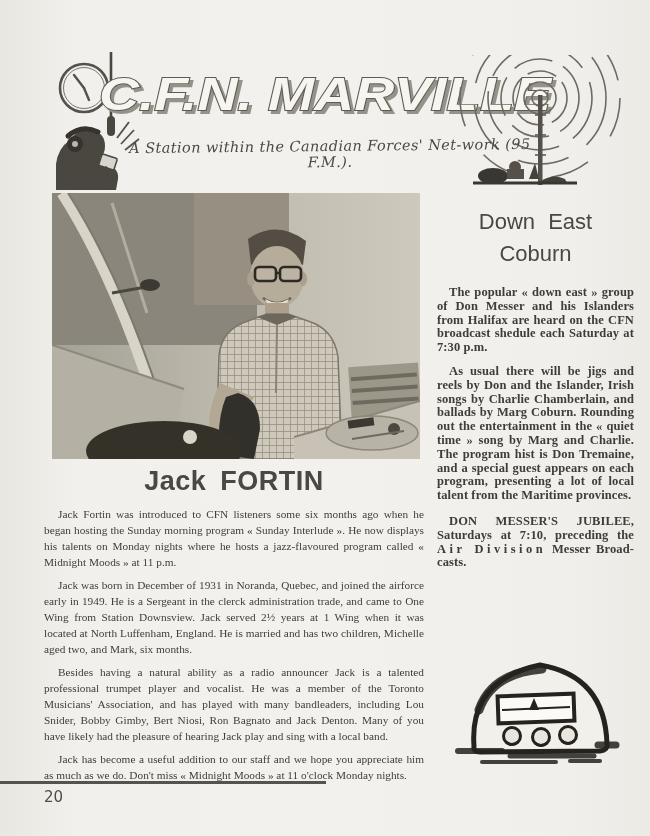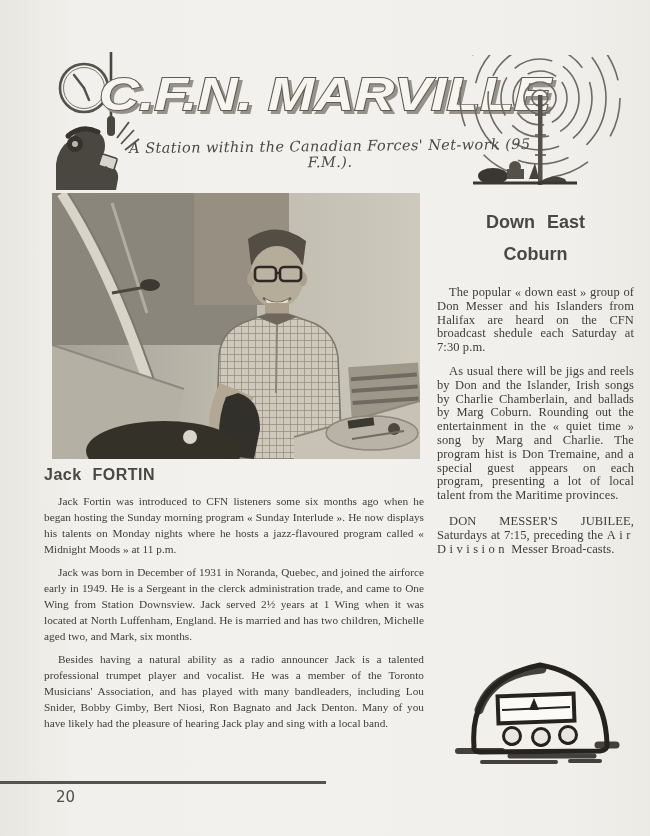--- a/index.html
+++ b/index.html
@@ -20,43 +20,43 @@
     color:#4c4a45;letter-spacing:.4px;transform:rotate(-.6deg);
   }
   .hdr-icon{position:absolute;}
   
   .photo{position:absolute;left:52px;top:193px;width:368px;height:266px;
     box-shadow:0 0 0 1px rgba(120,116,108,.35) inset;}
   
   .article{position:absolute;left:44px;top:466px;width:380px;}
   .article h2{
     margin:0 0 9px 0;font-family:"Liberation Sans",sans-serif;font-weight:700;
-    font-size:16px;color:#4a4843;letter-spacing:.5px;word-spacing:6px;
+    font-size:27px;color:#4a4843;letter-spacing:.5px;word-spacing:6px;text-align:center;
   }
   .article p{
     margin:0 0 7px 0;font-size:11.3px;line-height:16px;text-align:justify;
     text-indent:14px;color:#3f3d39;
   }
   
   .column{position:absolute;left:437px;top:206px;width:197px;}
   .column h2{
     margin:0 0 16px 0;text-align:center;font-family:"Liberation Sans",sans-serif;
-    font-weight:700;font-size:18px;line-height:32px;color:#4a4843;word-spacing:7px;
+    font-weight:400;font-size:22px;line-height:32px;color:#4a4843;word-spacing:7px;
   }
   .column p{
     margin:0 0 10px 0;font-size:12.5px;line-height:13.8px;text-align:justify;
-    text-indent:12px;color:#3f3d39;letter-spacing:.1px;
+    text-indent:12px;color:#3f3d39;letter-spacing:.1px;font-weight:bold;
   }
   .column .jubilee{margin-top:12px;}
   .spaced-words{letter-spacing:3.5px;}
   .radio-sketch{position:absolute;left:452px;top:648px;}
   
   .footer-rule{position:absolute;left:0;top:781px;width:326px;height:2.5px;background:#56534e;}
   .page-number{position:absolute;left:44px;top:788px;font-family:"DejaVu Sans",sans-serif;
-    font-size:15px;color:#4f4d49;margin-left:12px;}
+    font-size:15px;color:#4f4d49;}
 </style>
 </head>
 <body>
 
 <div class="page">
 
   <div>
 
     <svg class="hdr-icon" style="left:56px;top:60px;" width="56" height="56" viewBox="0 0 56 56">
       <circle cx="28" cy="28" r="24" fill="none" stroke="#55524c" stroke-width="2.6"></circle>
@@ -168,28 +168,29 @@
     <rect x="296" y="226" width="26" height="8" fill="#3c3933" transform="rotate(-8 309 230)"></rect>
     <circle cx="342" cy="236" r="6" fill="#4b4840"></circle>
     <line x1="300" y1="246" x2="352" y2="238" stroke="#6f6a60" stroke-width="2"></line>
   </svg>
 
   <div class="article">
     <h2>Jack FORTIN</h2>
     <p>Jack Fortin was introduced to CFN listeners some six months ago when he began hosting the Sunday morning program « Sunday Interlude ». He now displays his talents on Monday nights where he hosts a jazz-flavoured program called « Midnight Moods » at 11 p.m.</p>
     <p>Jack was born in December of 1931 in Noranda, Quebec, and joined the airforce early in 1949. He is a Sergeant in the clerck administration trade, and came to One Wing from Station Downsview. Jack served 2½ years at 1 Wing when it was located at North Luffenham, England. He is married and has two children, Michelle aged two, and Mark, six months.</p>
     <p>Besides having a natural ability as a radio announcer Jack is a talented professional trumpet player and vocalist. He was a member of the Toronto Musicians' Association, and has played with many bandleaders, including Lou Snider, Bobby Gimby, Bert Niosi, Ron Bagnato and Jack Denton. Many of you have likely had the pleasure of hearing Jack play and sing with a local band.</p>
+    <p>Jack has become a useful addition to our staff and we hope you appreciate him as much as we do. Don't miss « Midnight Moods » at 11 o'clock Monday nights.</p>
   </div>
 
   <div class="column">
     <h2><span>Down East</span><br>
         <span>Coburn</span></h2>
     <p>The popular « down east » group of Don Messer and his Islanders from Halifax are heard on the CFN broadcast shedule each Saturday at 7:30 p.m.</p>
     <p>As usual there will be jigs and reels by Don and the Islander, Irish songs by Charlie Chamberlain, and ballads by Marg Coburn. Rounding out the entertainment in the « quiet time » song by Marg and Charlie. The program hist is Don Tremaine, and a special guest appears on each program, presenting a lot of local talent from the Maritime provinces.</p>
-    <p class="jubilee"><span>DON MESSER'S JUBILEE, Saturdays at 7:15, preceding the </span><span class="spaced-words">Air Division</span><span> Messer Broad-casts.</span></p>
+    <p class="jubilee"><span>DON MESSER'S JUBILEE, Saturdays at 7:10, preceding the </span><span class="spaced-words">Air Division</span><span> Messer Broad-casts.</span></p>
   </div>
 
   <svg class="radio-sketch" width="172" height="128" viewBox="0 0 172 128">
     <path d="M22,98 Q17,32 88,17 Q153,28 155,96 Q156,102 148,103 L28,104 Q21,104 22,98 Z" fill="#f2f0ea" stroke="#26231f" stroke-width="5" stroke-linejoin="round"></path>
     <path d="M27,62 Q40,25 90,21" fill="none" stroke="#26231f" stroke-width="9" stroke-linecap="round" opacity=".85"></path>
     <rect x="46" y="47" width="76" height="27" fill="#fbfaf7" stroke="#26231f" stroke-width="4" transform="rotate(-2 84 60)"></rect>
     <line x1="50" y1="62" x2="118" y2="59" stroke="#26231f" stroke-width="2"></line>
     <path d="M82,50 L87,62 L77,62 Z" fill="#26231f"></path>
     <circle cx="60" cy="88" r="8.5" fill="#e9e6de" stroke="#26231f" stroke-width="3"></circle>
     <circle cx="89" cy="89" r="8.5" fill="#e9e6de" stroke="#26231f" stroke-width="3"></circle>

